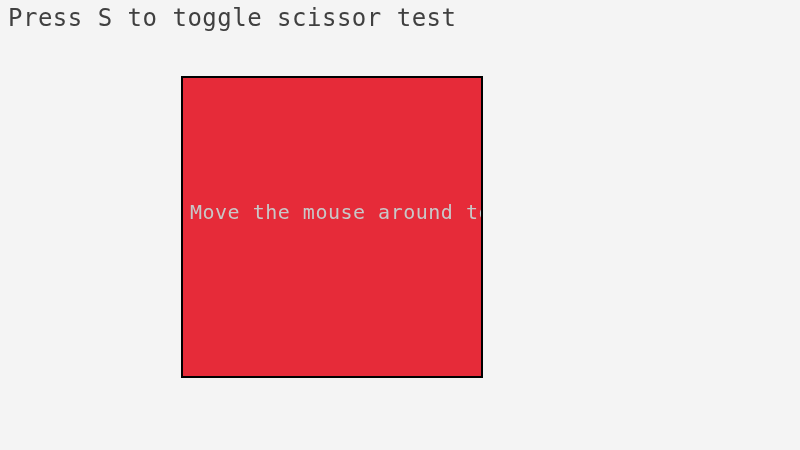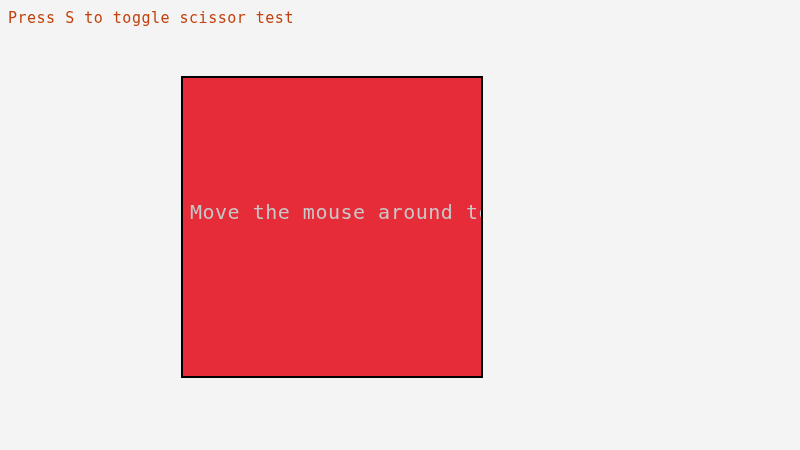--- a/index.html
+++ b/index.html
@@ -19,24 +19,24 @@
     height: 450px;
     background: #f4f4f4;
   }
 
   
   #instruction-text {
     position: absolute;
     left: 8px;
     top: 6px;
     font-family: "DejaVu Sans Mono", monospace;
-    font-size: 15px;
+    font-size: 24px;
     line-height: 24px;
     letter-spacing: 0.5px;
-    color: #c2410c;
+    color: #404040;
     white-space: pre;
     -webkit-font-smoothing: none;
     font-smooth: never;
   }
 
   
   #scissor-rect {
     position: absolute;
     left: 181px;
     top: 76px;

